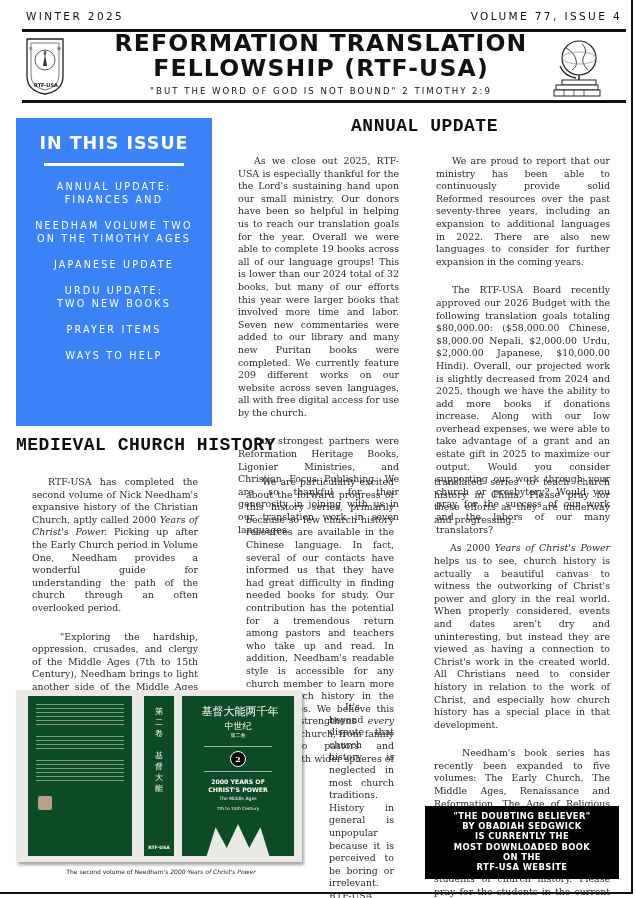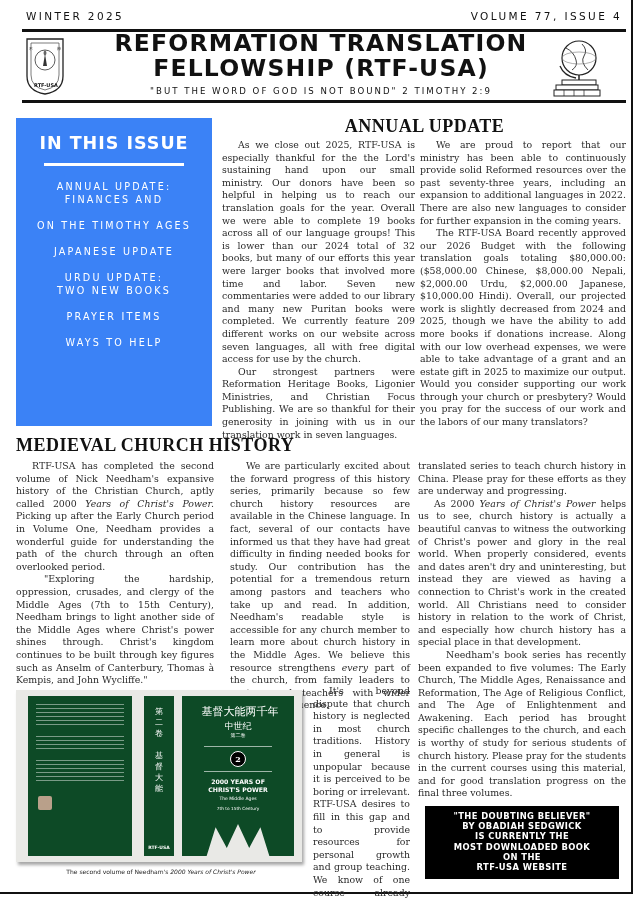--- a/index.html
+++ b/index.html
@@ -20,26 +20,26 @@
 
   #logo-left { position:absolute; left:24px; top:36px; width:42px; height:60px; }
   #logo-right { position:absolute; left:548px; top:36px; width:58px; height:62px; }
 
   
   #toc { position:absolute; left:16px; top:118px; width:196px; height:308px; background:#3b82f6; color:#fff; text-align:center; }
   #toc-title { margin-top:15px; font-family:"DejaVu Sans", sans-serif; font-weight:bold; font-size:17.5px; letter-spacing:1px; }
   #toc-bar { width:140px; height:3px; background:#fff; margin:10px auto 14px auto; }
   .toc-item { font-family:"DejaVu Sans", sans-serif; font-size:9.6px; letter-spacing:2.2px; line-height:13px; margin-bottom:13px; padding:0 2px; }
 
-  h2.section { position:absolute; margin:0; font-family:Liberation Serif, serif; font-weight:bold; color:#111; letter-spacing:0.5px; }
+  h2.section { position:absolute; margin:0; font-family:Liberation Mono, monospace; font-weight:bold; color:#111; letter-spacing:0.5px; }
   #annual-title { left:222px; width:405px; top:116px; text-align:center; font-size:18px; }
   #medieval-title { left:16px; width:636px; top:435px; text-align:left; font-size:18px; }
 
   .col { position:absolute; font-family:"DejaVu Serif", "Liberation Serif", serif; font-size:9.4px; line-height:12.6px; text-align:justify; color:#2a2a2a; }
-  .col p { margin:0; text-indent:16px; }
+  .col p { margin:16px; text-indent:16px; }
   .col p.ind2 { text-indent:28px; }
   #annual-col1 { left:222px; top:139px; width:193px; }
   #annual-col2 { left:420px; top:139px; width:206px; }
 
   #mid-col1 { left:16px; top:460px; width:198px; }
   #mid-col2 { left:230px; top:460px; width:180px; }
   #mid-col3 { left:313px; top:685px; width:97px; }
   #mid-col4 { left:418px; top:460px; width:208px; }
 
   
@@ -109,20 +109,21 @@
 </svg>
 
 <div id="toc">
   <div id="toc-title">IN THIS ISSUE</div>
   <div id="toc-bar"></div>
   <div class="toc-item">
     <div>ANNUAL UPDATE:</div>
     <div>FINANCES AND</div>
   </div>
   <div class="toc-item">
+    <div>NEEDHAM VOLUME TWO</div>
     <div>ON THE TIMOTHY AGES</div>
   </div>
   <div class="toc-item">
     <div>JAPANESE UPDATE</div>
   </div>
   <div class="toc-item">
     <div>URDU UPDATE:</div>
     <div>TWO NEW BOOKS</div>
   </div>
   <div class="toc-item">

